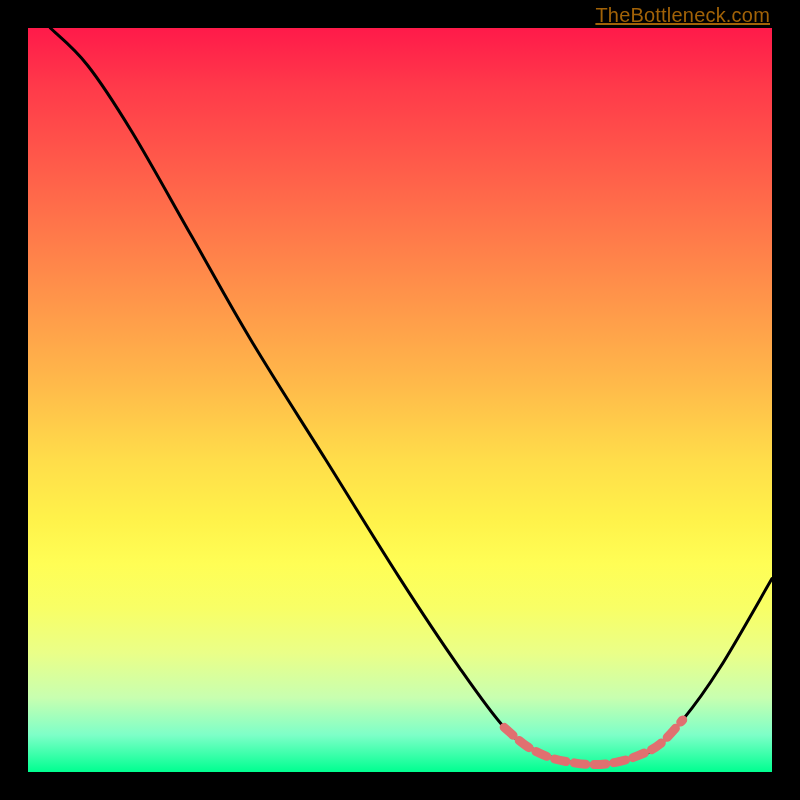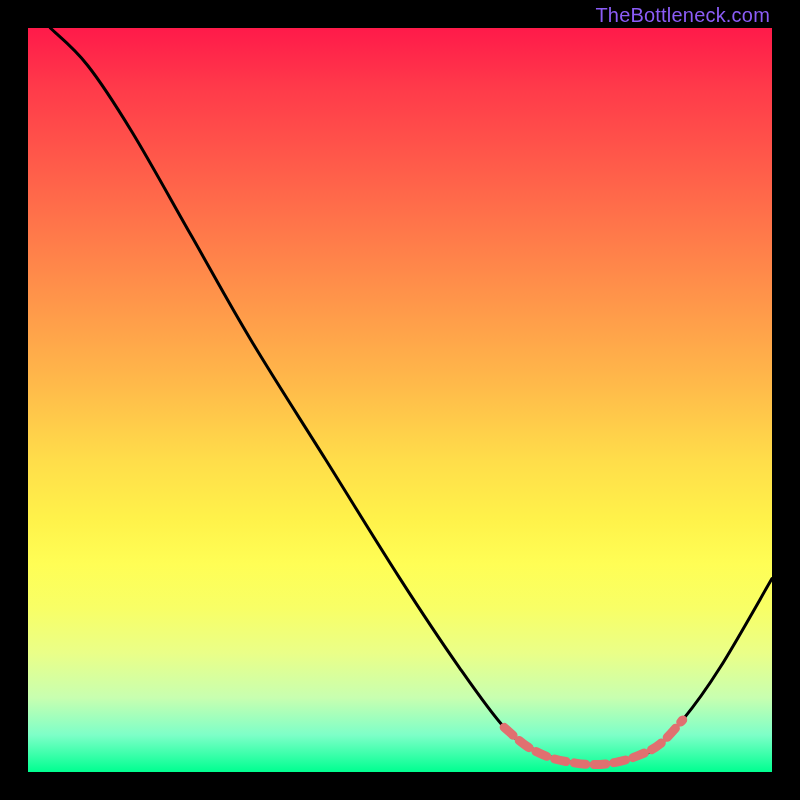--- a/index.html
+++ b/index.html
@@ -38,25 +38,26 @@
       #eaff88 84%,
       #c8ffb0 90%,
       #7effc8 95%,
       #00ff90 100%
     );
   }
   .watermark {
     position: absolute;
     top: 4px;
     right: 30px;
-    color: #8b5cf6;
+    color: #a16207;
     font-size: 20px;
     font-weight: 500;
     letter-spacing: 0.2px;
     z-index: 5;
+    text-decoration: underline;
   }
   svg.curve {
     position: absolute;
     left: 0;
     top: 0;
     width: 744px;
     height: 744px;
     pointer-events: none;
   }
 </style>

